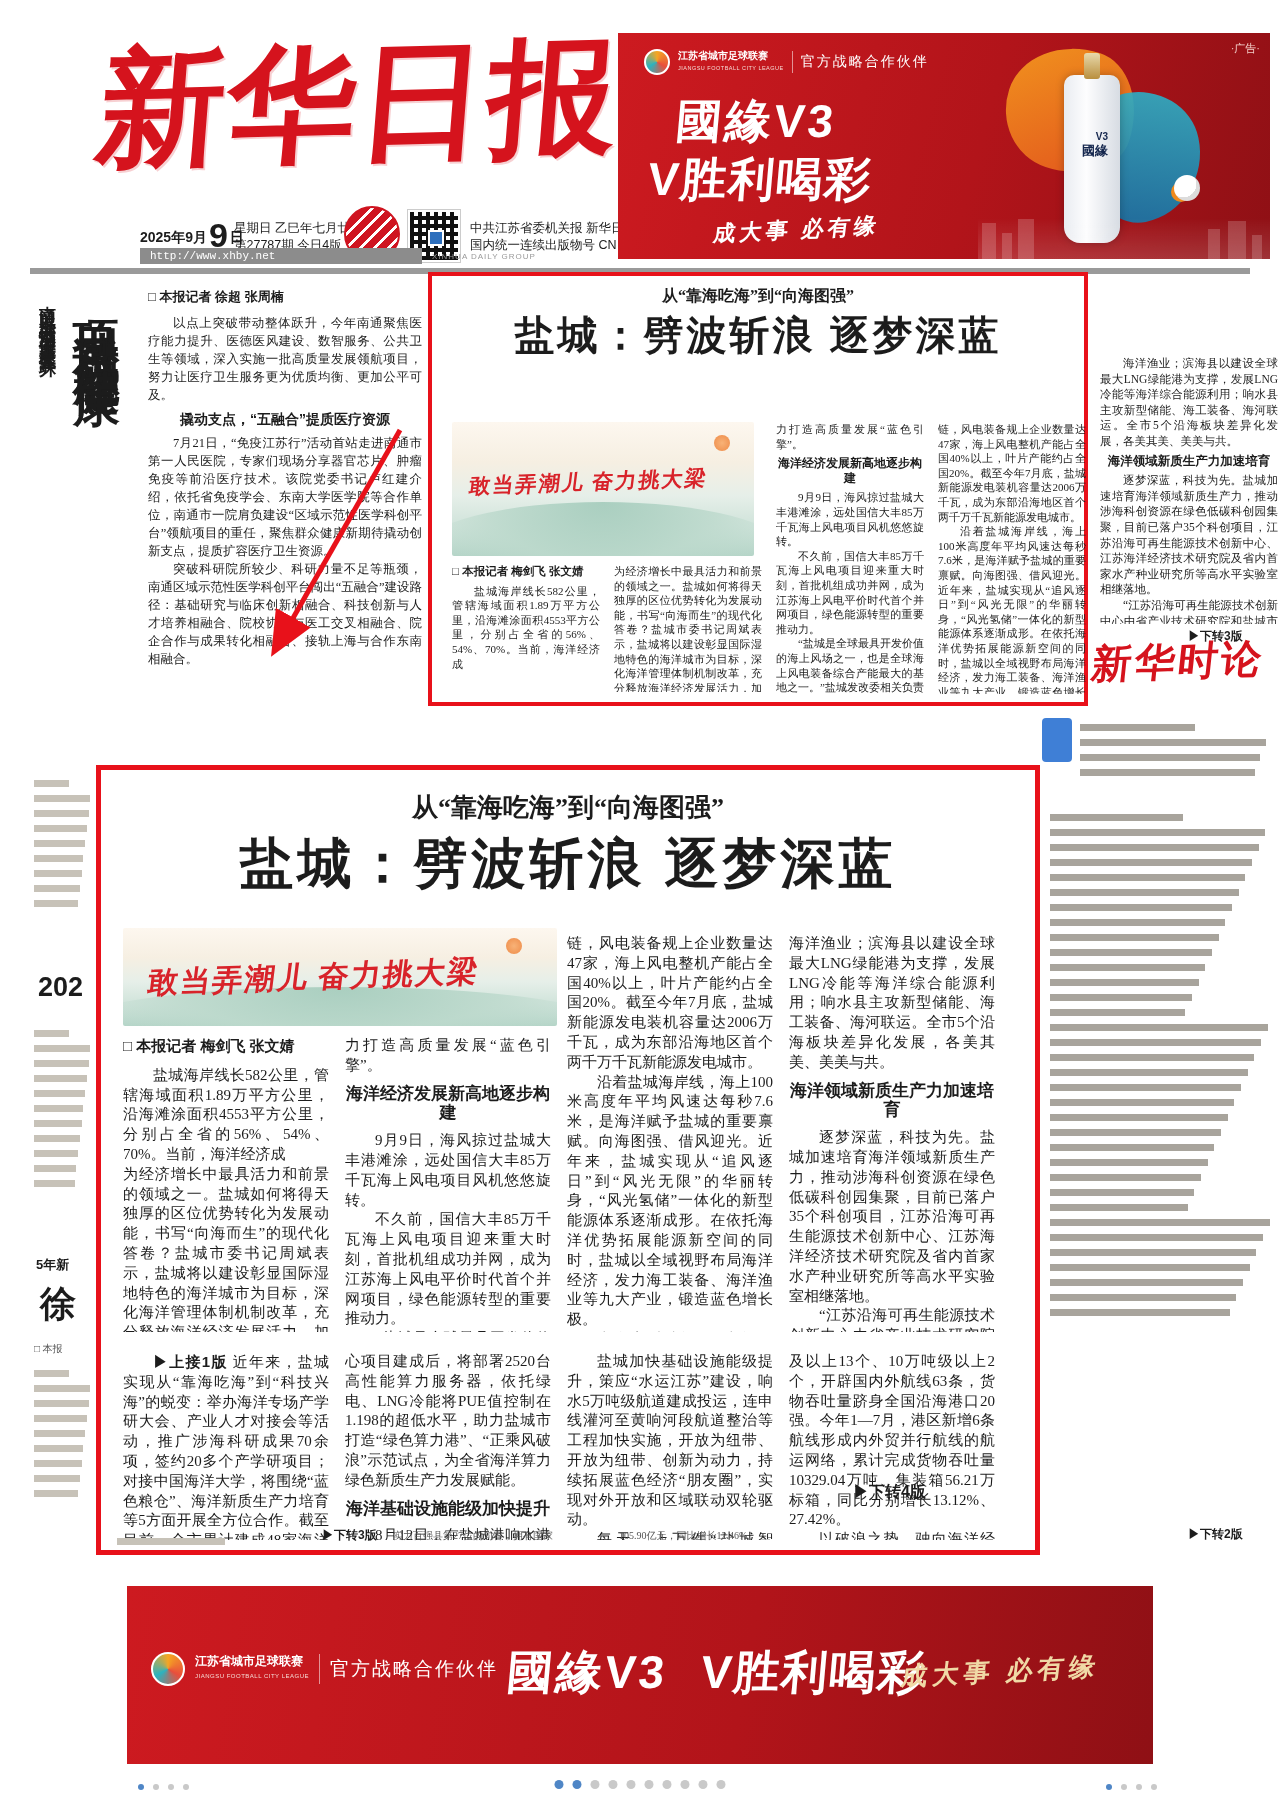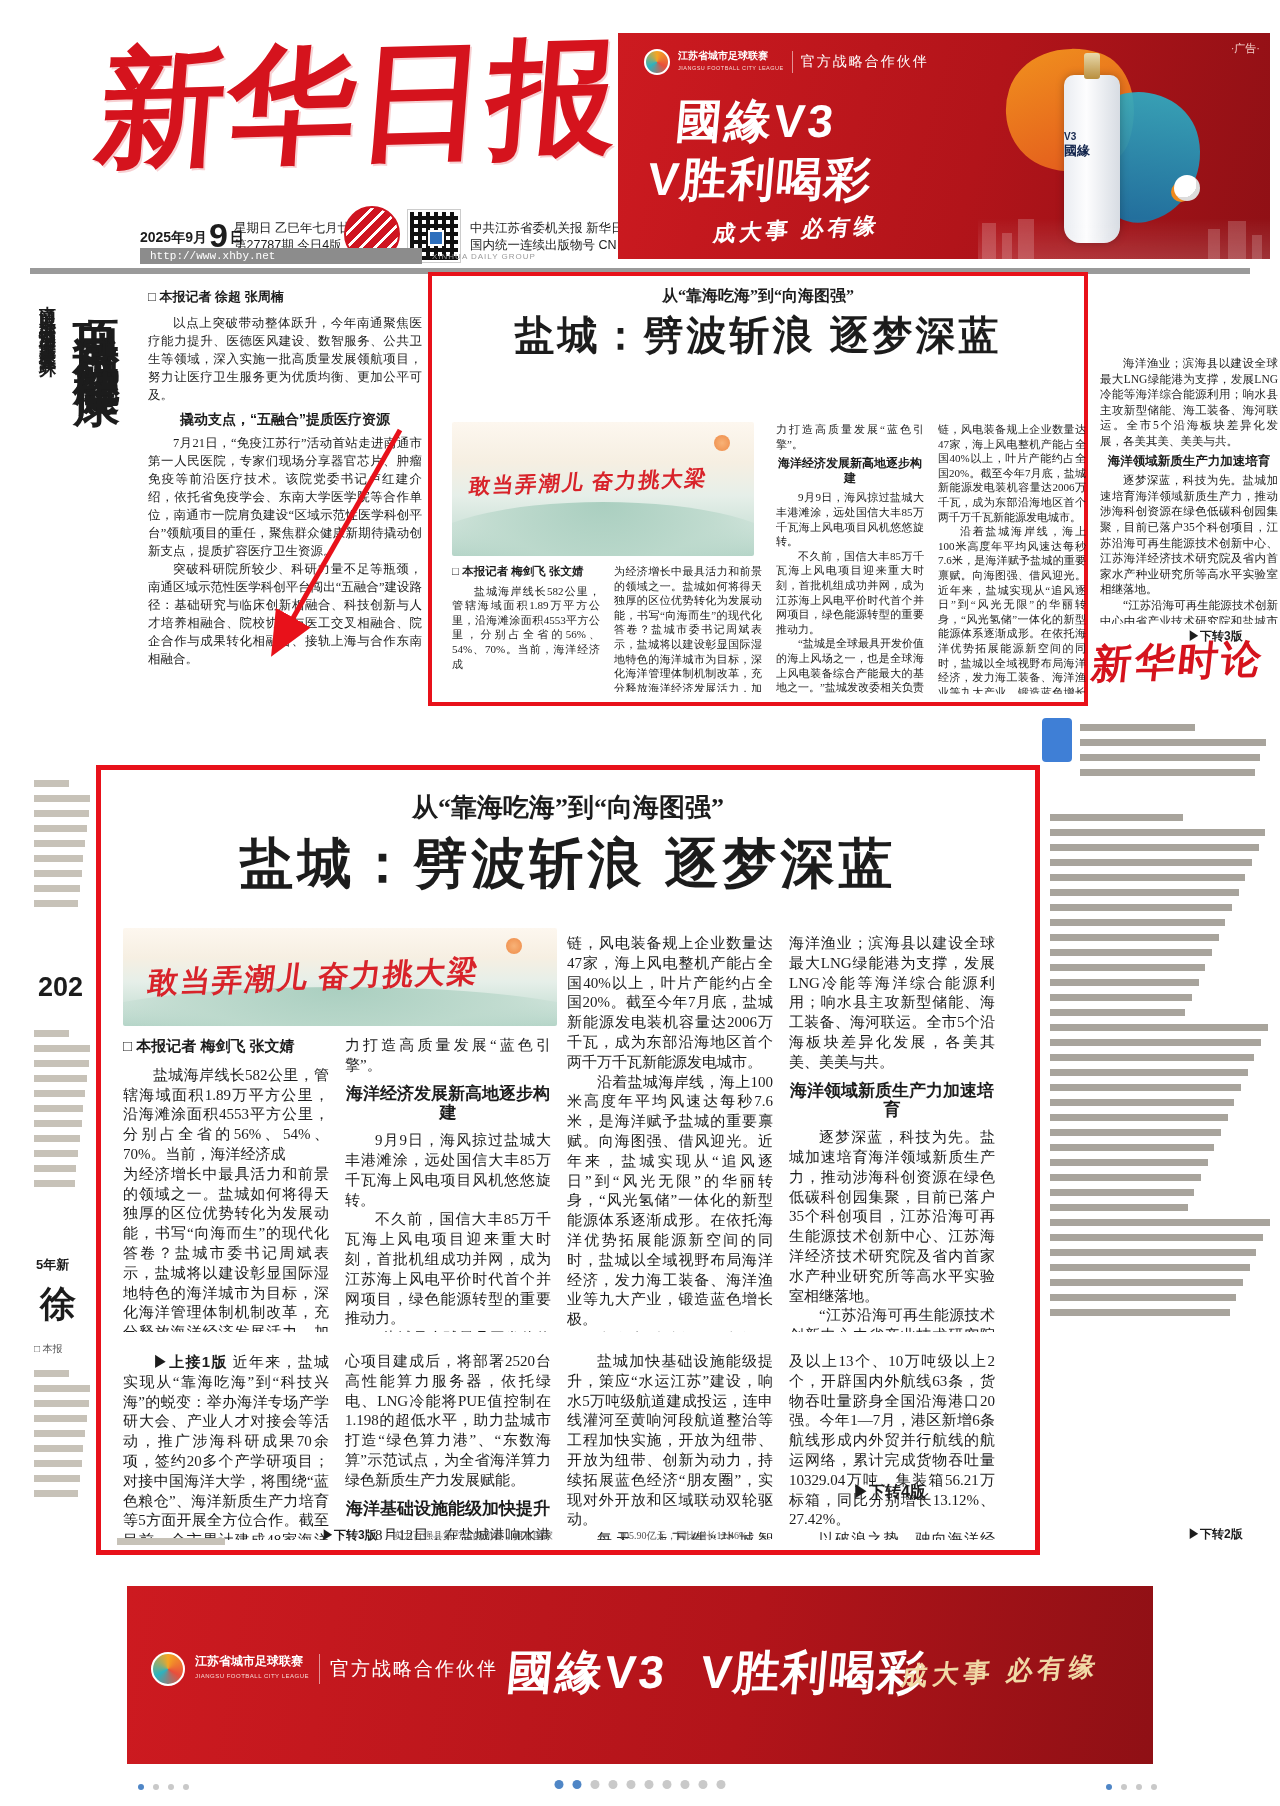--- a/index.html
+++ b/index.html
@@ -41,21 +41,21 @@
                font-family:"Liberation Sans",sans-serif; letter-spacing:2px; transform:skewX(-5deg); }
   .ad-script { position:absolute; left:96px; top:182px; font-size:22px; font-weight:bold; color:#fff;
                transform:skewX(-10deg) rotate(-3deg); letter-spacing:4px; }
   .blob-o { position:absolute; left:388px; top:14px; width:130px; height:125px; border-radius:58% 42% 55% 45%/50% 60% 40% 50%;
             background:linear-gradient(140deg,#f59b1e,#e4561d); transform:rotate(18deg); opacity:.95; }
   .blob-t { position:absolute; left:468px; top:58px; width:115px; height:130px; border-radius:45% 55% 60% 40%/55% 45% 55% 45%;
             background:linear-gradient(200deg,#2fb6c9,#1272a8); transform:rotate(-12deg); opacity:.9; }
   .bottle { position:absolute; left:446px; top:42px; width:56px; height:168px; border-radius:10px 10px 16px 16px;
             background:linear-gradient(90deg,#e9ecf1,#fdfdfe 40%,#d7dce3); box-shadow:0 0 8px #00000044; }
   .bottle-cap { position:absolute; left:466px; top:20px; width:16px; height:26px; background:linear-gradient(#e8d9ac,#b98f3e); border-radius:3px; }
-  .bottle-label { position:absolute; left:446px; top:98px; width:44px; text-align:left; color:#14264d;
+  .bottle-label { position:absolute; left:446px; top:98px; width:44px; text-align:right; color:#14264d;
                   font-weight:bold; font-family:"Liberation Sans",sans-serif; }
   .bottle-label .v3 { font-size:10px; } .bottle-label .nm { font-size:13px; }
   .football { position:absolute; left:556px; top:142px; width:26px; height:26px; border-radius:50%;
               background:radial-gradient(circle at 35% 35%,#fff 55%,#dcdcdc 56%),#fff;
               box-shadow:-6px 4px 0 -3px #f08a1d; }
   .skyline { position:absolute; left:360px; bottom:0; width:292px; height:42px;
              background:linear-gradient(0deg,#ffffff26,#ffffff00);
              -webkit-mask:linear-gradient(#000,#000); }
   .skyline i { position:absolute; bottom:0; background:#ffffff2e; display:block; }
   
@@ -368,21 +368,21 @@
       <p>“江苏沿海可再生能源技术创新中心由省产业技术研究院和盐城市政府共建，聚焦海洋可再生能源技术研发与成果转化，盐城市政府专门出台政策，从人才、资金等方面给予支持。”江苏沿海可再生能源技术创新中心相关负责人表示。</p>
 
     </div>
 
     <div class="col-b" style="left:22px; top:582px; height:188px;">
       <p><span class="jump">▶上接1版</span>
          <span>近年来，盐城实现从“靠海吃海”到“科技兴海”的蜕变：举办海洋专场产学研大会、产业人才对接会等活动，推广涉海科研成果70余项，签约20多个产学研项目；对接中国海洋大学，将围绕“蓝色粮仓”、海洋新质生产力培育等5方面开展全方位合作。截至目前，全市累计建成48家海洋产业省级以上工程(技术)研究中心、企业技术中心，组建30多个涉海科研基地，培育121家涉海高新技术企业。预计今年底，全市新增涉海科创平台10家、涉海高企30家，创成3家以上省级海洋产业专精特新中小企业。</span></p>
 
     </div>
     <div class="col-b" style="left:244px; top:582px; height:188px;">
-      <p class="nb">心项目建成后，将部署2520台高性能算力服务器，依托绿电、LNG冷能将PUE值控制在1.198的超低水平，助力盐城市打造“绿色算力港”、“东数海算”示范试点，为全省海洋算力绿色新质生产力发展赋能。</p>
+      <p class="nb">心项目建成后，将部署2520台高性能算力服务器，依托绿电、LNG冷能将PUE值控制在1.198的超低水平，助力盐城市打造“绿色算力港”、“正乘风破浪”示范试点，为全省海洋算力绿色新质生产力发展赋能。</p>
       <h4>海洋基础设施能级加快提升</h4>
       <p>8月12日，在盐城港响水港区，两台大型起重设备协同作业，将一根长73米、重350吨的油气管精准吊装进葡萄牙籍“幸福号”货轮货舱。</p>
 
     </div>
     <div class="col-b" style="left:466px; top:582px; height:188px;">
       <p>盐城加快基础设施能级提升，策应“水运江苏”建设，响水5万吨级航道建成投运，连申线灌河至黄响河段航道整治等工程加快实施，开放为纽带、开放为纽带、创新为动力，持续拓展蓝色经济“朋友圈”，实现对外开放和区域联动双轮驱动。</p>
       <p>每天，上万件“盐城智造”借力跨境电商，跨越山海送达全球消费者手中；海内外游客沿着空铁水公交织的立体交通网，尽享盐城文旅魅力和运动活力；盐城港单日货物吞吐量平均约25万吨；盐轮鸣笛，扬帆出海开启节节攀升。</p>
 
     </div>
     <div class="col-b" style="left:688px; top:582px; height:188px;">

